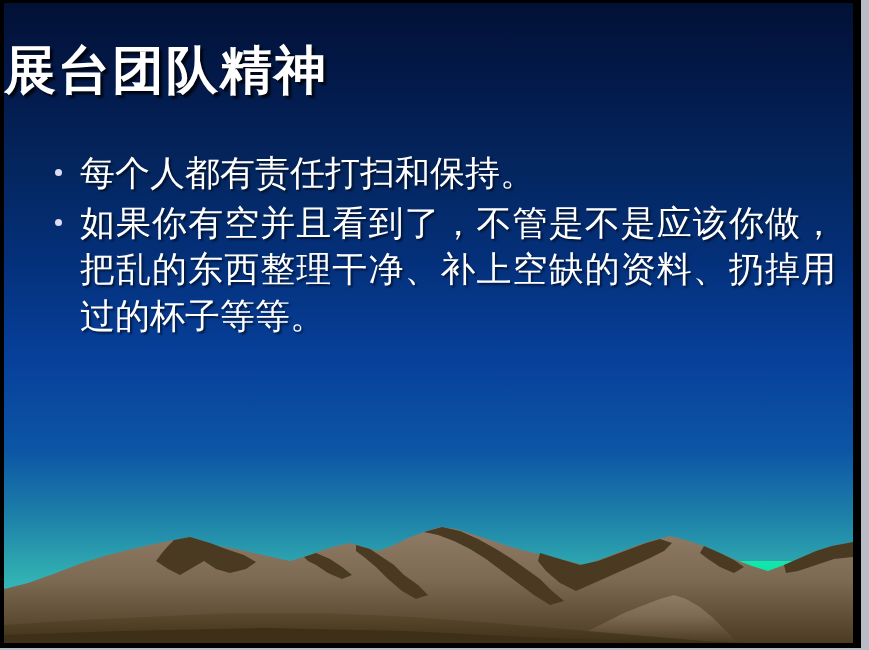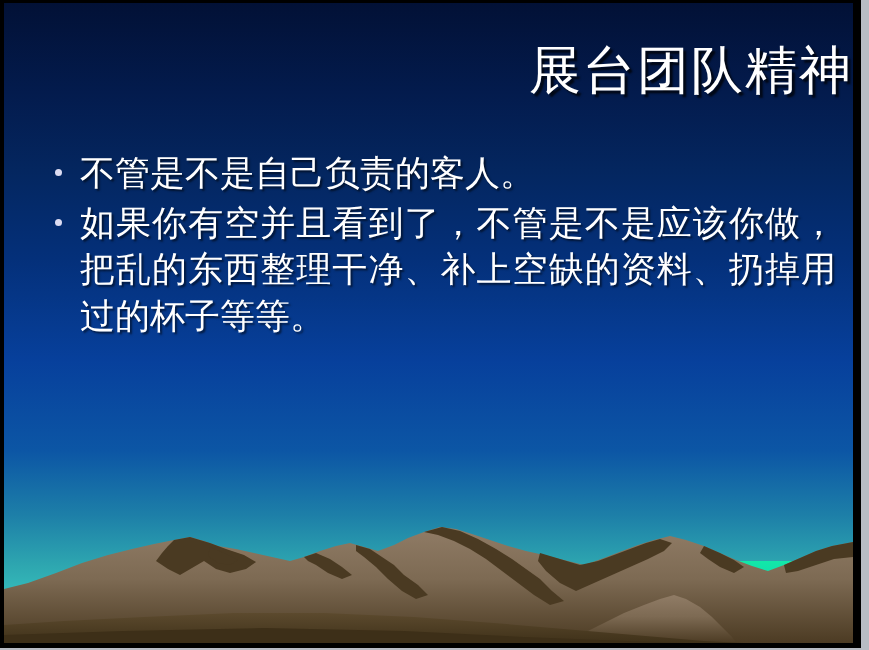--- a/index.html
+++ b/index.html
@@ -67,27 +67,28 @@
     left: 0;
     top: 0;
     width: 849px;
     height: 640px;
   }
   #title {
     position: absolute;
     left: 0;
     top: 42px;
     width: 849px;
-    text-align: right;
+    text-align: left;
     font-size: 52px;
     line-height: 1.0;
     color: #ffffff;
     letter-spacing: 2px;
     text-shadow: 3px 3px 2px rgba(0,0,0,0.75);
     white-space: nowrap;
+    font-weight: bold;
   }
   #bullets {
     position: absolute;
     left: 42px;
     top: 148px;
     width: 790px;
   }
   .bullet-row {
     display: flex;
     align-items: flex-start;
@@ -195,21 +196,21 @@
       <div id="content">
         <div id="title">展台团队精神</div>
 
         <div id="bullets">
 
 
           <div class="bullet-row">
             <span class="bullet-dot">
                 <i></i>
               </span>
-            <span class="bullet-text">不管是不是自己负责的客人。</span>
+            <span class="bullet-text">每个人都有责任打扫和保持。</span>
           </div>
 
 
           <div class="bullet-row">
             <span class="bullet-dot">
                 <i></i>
               </span>
             <span class="bullet-text">如果你有空并且看到了，不管是不是应该你做，把乱的东西整理干净、补上空缺的资料、扔掉用过的杯子等等。</span>
           </div>
 

